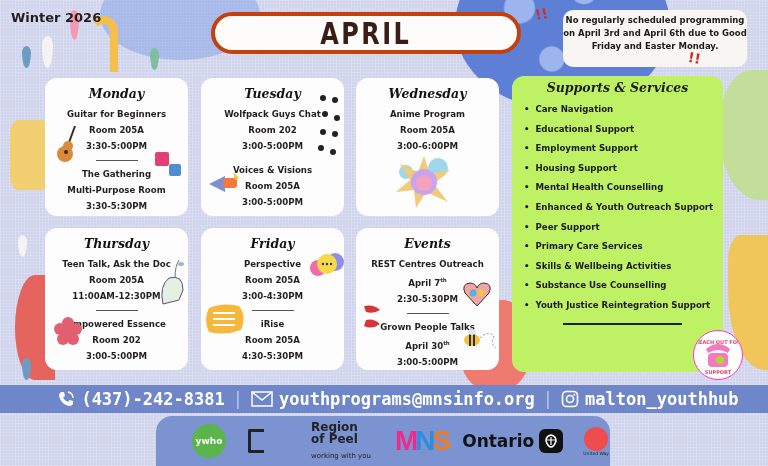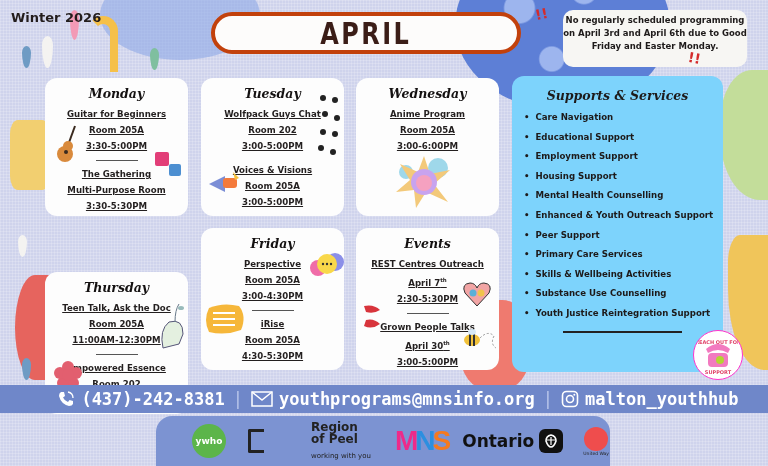--- a/index.html
+++ b/index.html
@@ -53,29 +53,29 @@
   }
   .bang { position: absolute; color: #d42b2b; font-weight: bold; font-size: 14px; transform: rotate(-12deg); }
 
   
   .card {
     position: absolute; background: #fdfdfd; border-radius: 12px;
     text-align: center; font-weight: bold; font-size: 8.6px; color: #231f1f;
   }
   .card .day { font-family: "DejaVu Serif", serif; font-style: italic; font-weight: bold;
     font-size: 12.5px; margin-top: 8px; margin-bottom: 5px; color: #141111; }
-  .card .line { line-height: 16px; text-decoration: underline; }
+  .card .line { line-height: 16px; }
   .card .divider { width: 42px; height: 1px; background: #555; margin: 6px auto 5px; }
   .card sup { font-size: 5.5px; }
   .sticker { position: absolute; }
 
   
   .services {
     position: absolute; left: 512px; top: 76px; width: 211px; height: 296px;
-    background: #7dd3fc; border-radius: 12px; padding: 12px 0 0 12px;
+    background: #bef264; border-radius: 12px; padding: 4px 0 0 12px;
   }
   .services h2 { font-family: "DejaVu Serif", serif; font-style: italic; font-weight: bold;
     font-size: 12.5px; text-align: center; margin-left: -12px; margin-bottom: 5px; }
   .services ul { list-style: none; }
   .services li { font-size: 8.6px; font-weight: bold; line-height: 19.6px; white-space: nowrap; }
   .services li::before { content: "•"; margin-right: 6px; }
   .services .sep { width: 119px; height: 2px; background: #222; margin: 7px 0 0 39px; }
   .hub { display: flex; align-items: center; margin: 5px 0 0 22px; }
   .hub span { font-family: "DejaVu Serif", serif; font-style: italic; font-weight: bold; font-size: 12px; margin-left: 10px; }
   .reach { position: absolute; left: 693px; top: 330px; width: 50px; height: 50px; border-radius: 50%;
@@ -202,21 +202,21 @@
   <div class="line">3:00-6:00PM</div>
   <svg class="sticker" style="left:38px;top:76px;" width="60" height="56" viewBox="0 0 60 56">
     <circle cx="44" cy="14" r="10" fill="#9fd8ea"></circle>
     <circle cx="12" cy="18" r="7" fill="#9fd8ea"></circle>
     <polygon points="30,2 36,20 56,16 40,30 54,48 32,38 22,54 20,36 2,38 16,26 6,10 24,18" fill="#f3c97a"></polygon>
     <circle cx="30" cy="28" r="13" fill="#c8a3ef"></circle>
     <circle cx="30" cy="29" r="8" fill="#f5a1c0"></circle>
   </svg>
 </div>
 
-<div class="card" style="left:45px;top:228px;width:143px;height:142px;margin-top:44px;">
+<div class="card" style="left:45px;top:228px;width:143px;height:142px;">
   <div class="day">Thursday</div>
   <div class="line">Teen Talk, Ask the Doc</div>
   <div class="line">Room 205A</div>
   <div class="line">11:00AM-12:30PM</div>
   <div class="divider"></div>
   <div class="line">Empowered Essence</div>
   <div class="line">Room 202</div>
   <div class="line">3:00-5:00PM</div>
   <svg class="sticker" style="left:112px;top:28px;" width="30" height="50" viewBox="0 0 30 50">
     <path d="M6 48 Q2 30 12 22 Q26 18 26 34 L22 44 Z" fill="#e4f0e0" stroke="#557" stroke-width="1"></path>

